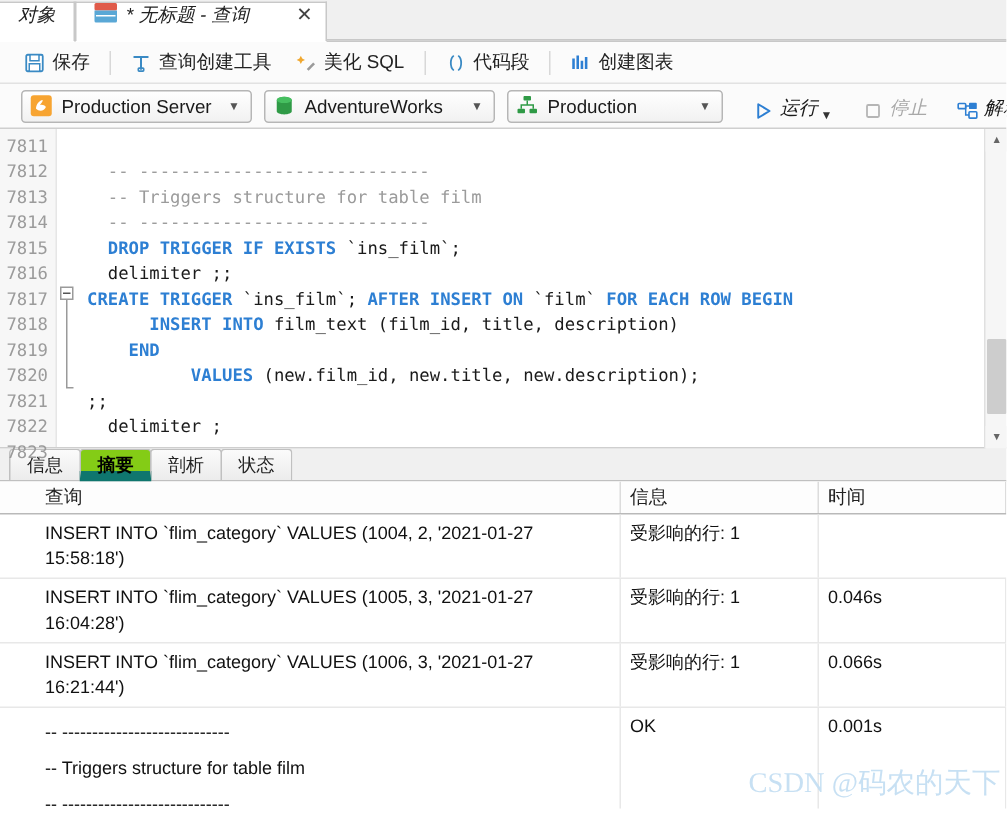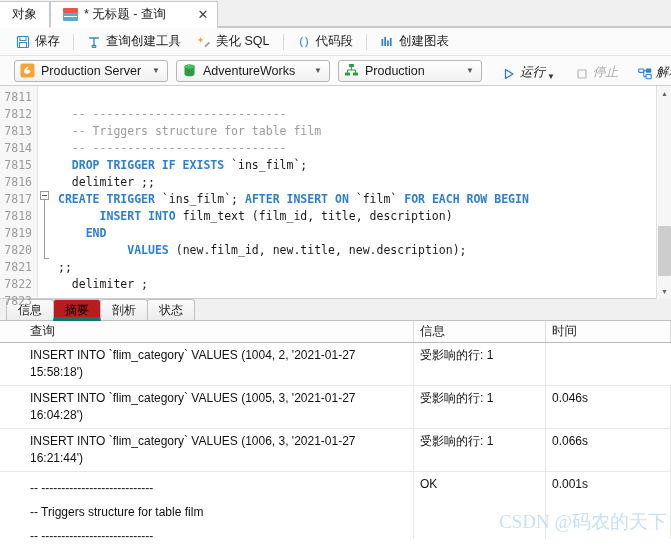--- a/index.html
+++ b/index.html
@@ -15,30 +15,31 @@
   #app { position: relative; width: 671px; height: 551px; overflow: hidden; }
 
   
   .tabbar {
     display: flex; align-items: flex-end;
     height: 28px;
     background: #f0f0f0;
     border-bottom: 1px solid #c8c8c8;
   }
   .tab {
-    display: flex; align-items: center;
+    display: flex; 
     height: 27px;
     padding: 0 12px;
     background: #ffffff;
     border: 1px solid #c8c8c8;
     border-bottom: 1px solid #ffffff;
     margin-bottom: -1px;
     font-size: 12.5px;
     color: #222;
     white-space: nowrap;
+    font-style: italic;
   }
   .tab.first { border-left: none; }
   .tab.query { padding-right: 6px; }
   .tab-icon { width: 15px; height: 13px; margin-right: 6px; position: relative; flex: 0 0 auto; }
   .tab-icon .top { position: absolute; left: 0; top: 0; width: 15px; height: 5px; background: #e05b4a; border-radius: 1px; }
   .tab-icon .bot { position: absolute; left: 0; top: 5px; width: 15px; height: 8px; background: #5aa8d6; border-radius: 0 0 1px 1px; }
   .tab-icon .line { position: absolute; left: 1px; top: 8px; width: 13px; height: 1px; background: #ffffff; }
   .tab-label { margin-right: 29px; }
   .tab-close {
     width: 16px; height: 16px; line-height: 15px; text-align: center;
@@ -166,24 +167,24 @@
     height: 21px; line-height: 20px; padding: 0 11px;
     font-size: 12px; color: #222;
     background: linear-gradient(#fbfbfb, #ececec);
     border: 1px solid #c0c0c0;
     border-bottom: none;
     margin-right: -1px;
     border-radius: 3px 3px 0 0;
     cursor: pointer; white-space: nowrap;
   }
   .btab.active {
-    background: #b91c1c; color: #000;
+    background: #84cc16; color: #000;
     margin-bottom: -1px; height: 22px; line-height: 21px;
-    border-bottom: 4px solid #0f766e;
-    z-index: 2; position: relative;
+    border-bottom: 7px solid #0f766e;
+    z-index: 2; position: relative; font-weight: bold;
   }
 
   
   .grid { position: relative; height: 218px; background: #fff; overflow: hidden; }
   .ghead { display: flex; height: 22px; background: #fdfdfd; border-bottom: 1px solid #b9b9b9; }
   .ghead .gh {
     font-size: 12.5px; color: #222; line-height: 21px; padding-left: 6px;
     border-right: 1px solid #dcdcdc; white-space: nowrap; overflow: hidden;
   }
   .c1 { width: 390px; flex: 0 0 390px; margin-left: 24px; }

